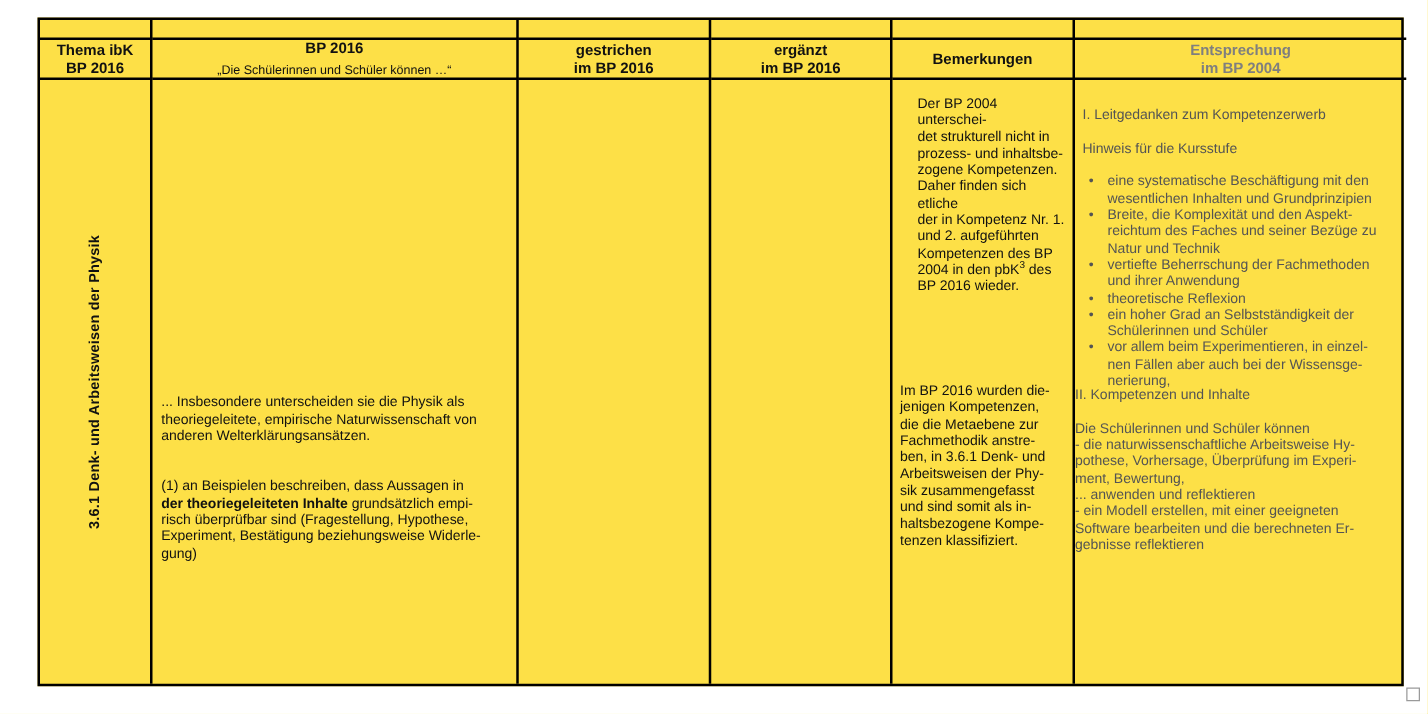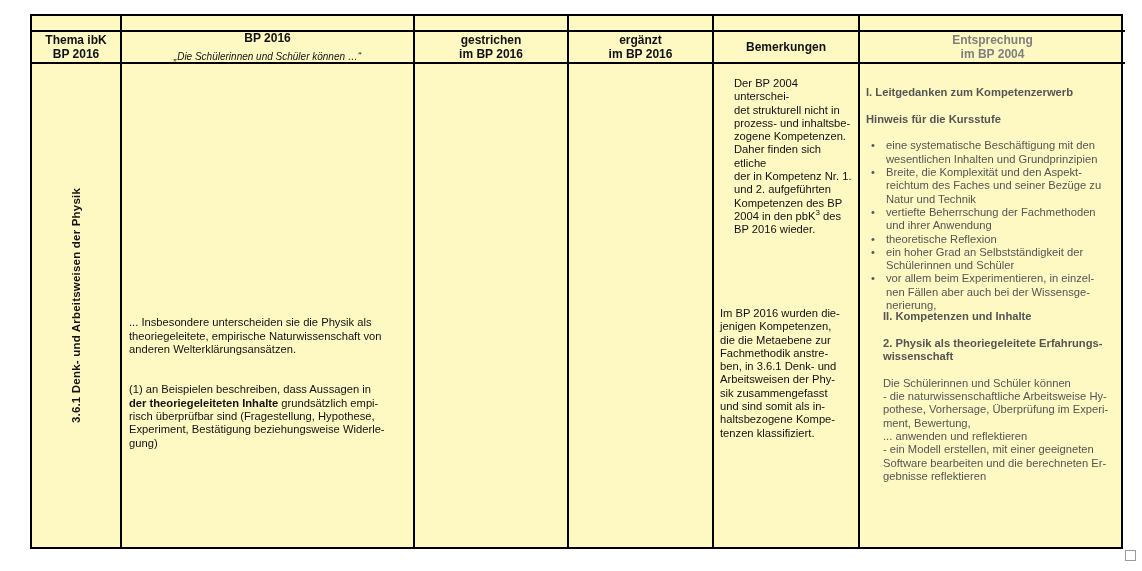--- a/index.html
+++ b/index.html
@@ -10,49 +10,49 @@
     font-family: "Liberation Sans", "DejaVu Sans", sans-serif;
     color: #111;
   }
   .doc-table {
     position: absolute; left: 30px; top: 14px;
     width: 1093px; height: 535px;
     display: grid;
     grid-template-columns: 90px 293px 154px 145px 146px 265px;
     grid-template-rows: 16px 32px 1fr;
     border: 2px solid #000;
-    background: #fef9c3;
+    background: #fde047;
   }
   .cell { border-right: 2px solid #000; border-bottom: 2px solid #000; position: relative; overflow: hidden; }
   .cell.last-col { border-right: none; }
   .cell.last-row { border-bottom: none; }
   .hdr {
     display: flex; flex-direction: column; align-items: center; justify-content: center;
     text-align: center; font-weight: bold; font-size: 12px; line-height: 14px;
     white-space: pre-line;
   }
-  .hdr-sub { font-weight: normal; font-style: italic; font-size: 10px; line-height: 12px; margin-top: 6px; }
+  .hdr-sub { font-weight: normal; font-size: 10px; line-height: 12px; margin-top: 6px; }
   .hdr-gray { color: #7f7f7f; }
   .vcell { display: flex; align-items: center; justify-content: center; }
   .vertical-label {
     writing-mode: vertical-rl; transform: rotate(180deg);
     font-weight: bold; font-size: 11.5px; letter-spacing: 0.2px; white-space: nowrap;
   }
   .body-text { font-size: 11.2px; line-height: 13.3px; white-space: pre-line; }
   .abs { position: absolute; }
   .col-bp2016-block { left: 7px; right: 8px; top: 239px; }
   .col-bp2016-block .p + .p { margin-top: 14px; }
   .col-bp2016-block .p.gap-small { margin-top: 10px; }
   .bem-p1 { left: 20px; right: 5px; top: 13px; }
   .bem-p2 { left: 6px; right: 16px; top: 243px; }
   .ent { color: #545454; }
   .ent-s1 { left: 6px; right: 5px; top: 9px; }
-  .ent-s2 { left: 23px; right: 5px; top: 233px; }
+  .ent-s2 { left: 0; right: 5px; top: 233px; }
   .ent-s3 { left: 6px; right: 5px; top: 454px; }
-  .ent b, .bold { font-weight: bold; }
+  .ent b, .bold { font-weight: normal; }
   .bullet-list { margin-top: 0; }
   .bullet-row { display: flex; }
   .bullet-marker { width: 20px; flex: 0 0 20px; text-align: left; padding-left: 5px; }
   .bullet-text { flex: 1; white-space: pre-line; }
   sup { font-size: 8px; vertical-align: super; line-height: 0; }
   .anchor-marker {
     position: absolute; left: 1125px; top: 550px;
     width: 11px; height: 11px;
     border: 1px solid #9a9a9a; background: #fff;
   }
@@ -150,22 +150,20 @@
 wesentlichen Inhalten und Grundprinzipien</span></div><div class="bullet-row"><span class="bullet-marker">•</span><span class="bullet-text">Breite, die Komplexität und den Aspekt-
 reichtum des Faches und seiner Bezüge zu
 Natur und Technik</span></div><div class="bullet-row"><span class="bullet-marker">•</span><span class="bullet-text">vertiefte Beherrschung der Fachmethoden
 und ihrer Anwendung</span></div><div class="bullet-row"><span class="bullet-marker">•</span><span class="bullet-text">theoretische Reflexion</span></div><div class="bullet-row"><span class="bullet-marker">•</span><span class="bullet-text">ein hoher Grad an Selbstständigkeit der
 Schülerinnen und Schüler</span></div><div class="bullet-row"><span class="bullet-marker">•</span><span class="bullet-text">vor allem beim Experimentieren, in einzel-
 nen Fällen aber auch bei der Wissensge-
 nerierung,</span></div></div>
     </div>
     <div class="abs ent-s2 body-text">
       <div class="bold">II. Kompetenzen und Inhalte</div>
-      <div class="bold">2. Physik als theoriegeleitete Erfahrungs-
-wissenschaft</div>
       <div>Die Schülerinnen und Schüler können
 - die naturwissenschaftliche Arbeitsweise Hy-
 pothese, Vorhersage, Überprüfung im Experi-
 ment, Bewertung,
 ... anwenden und reflektieren
 - ein Modell erstellen, mit einer geeigneten
 Software bearbeiten und die berechneten Er-
 gebnisse reflektieren</div>
     </div>
   </div>

